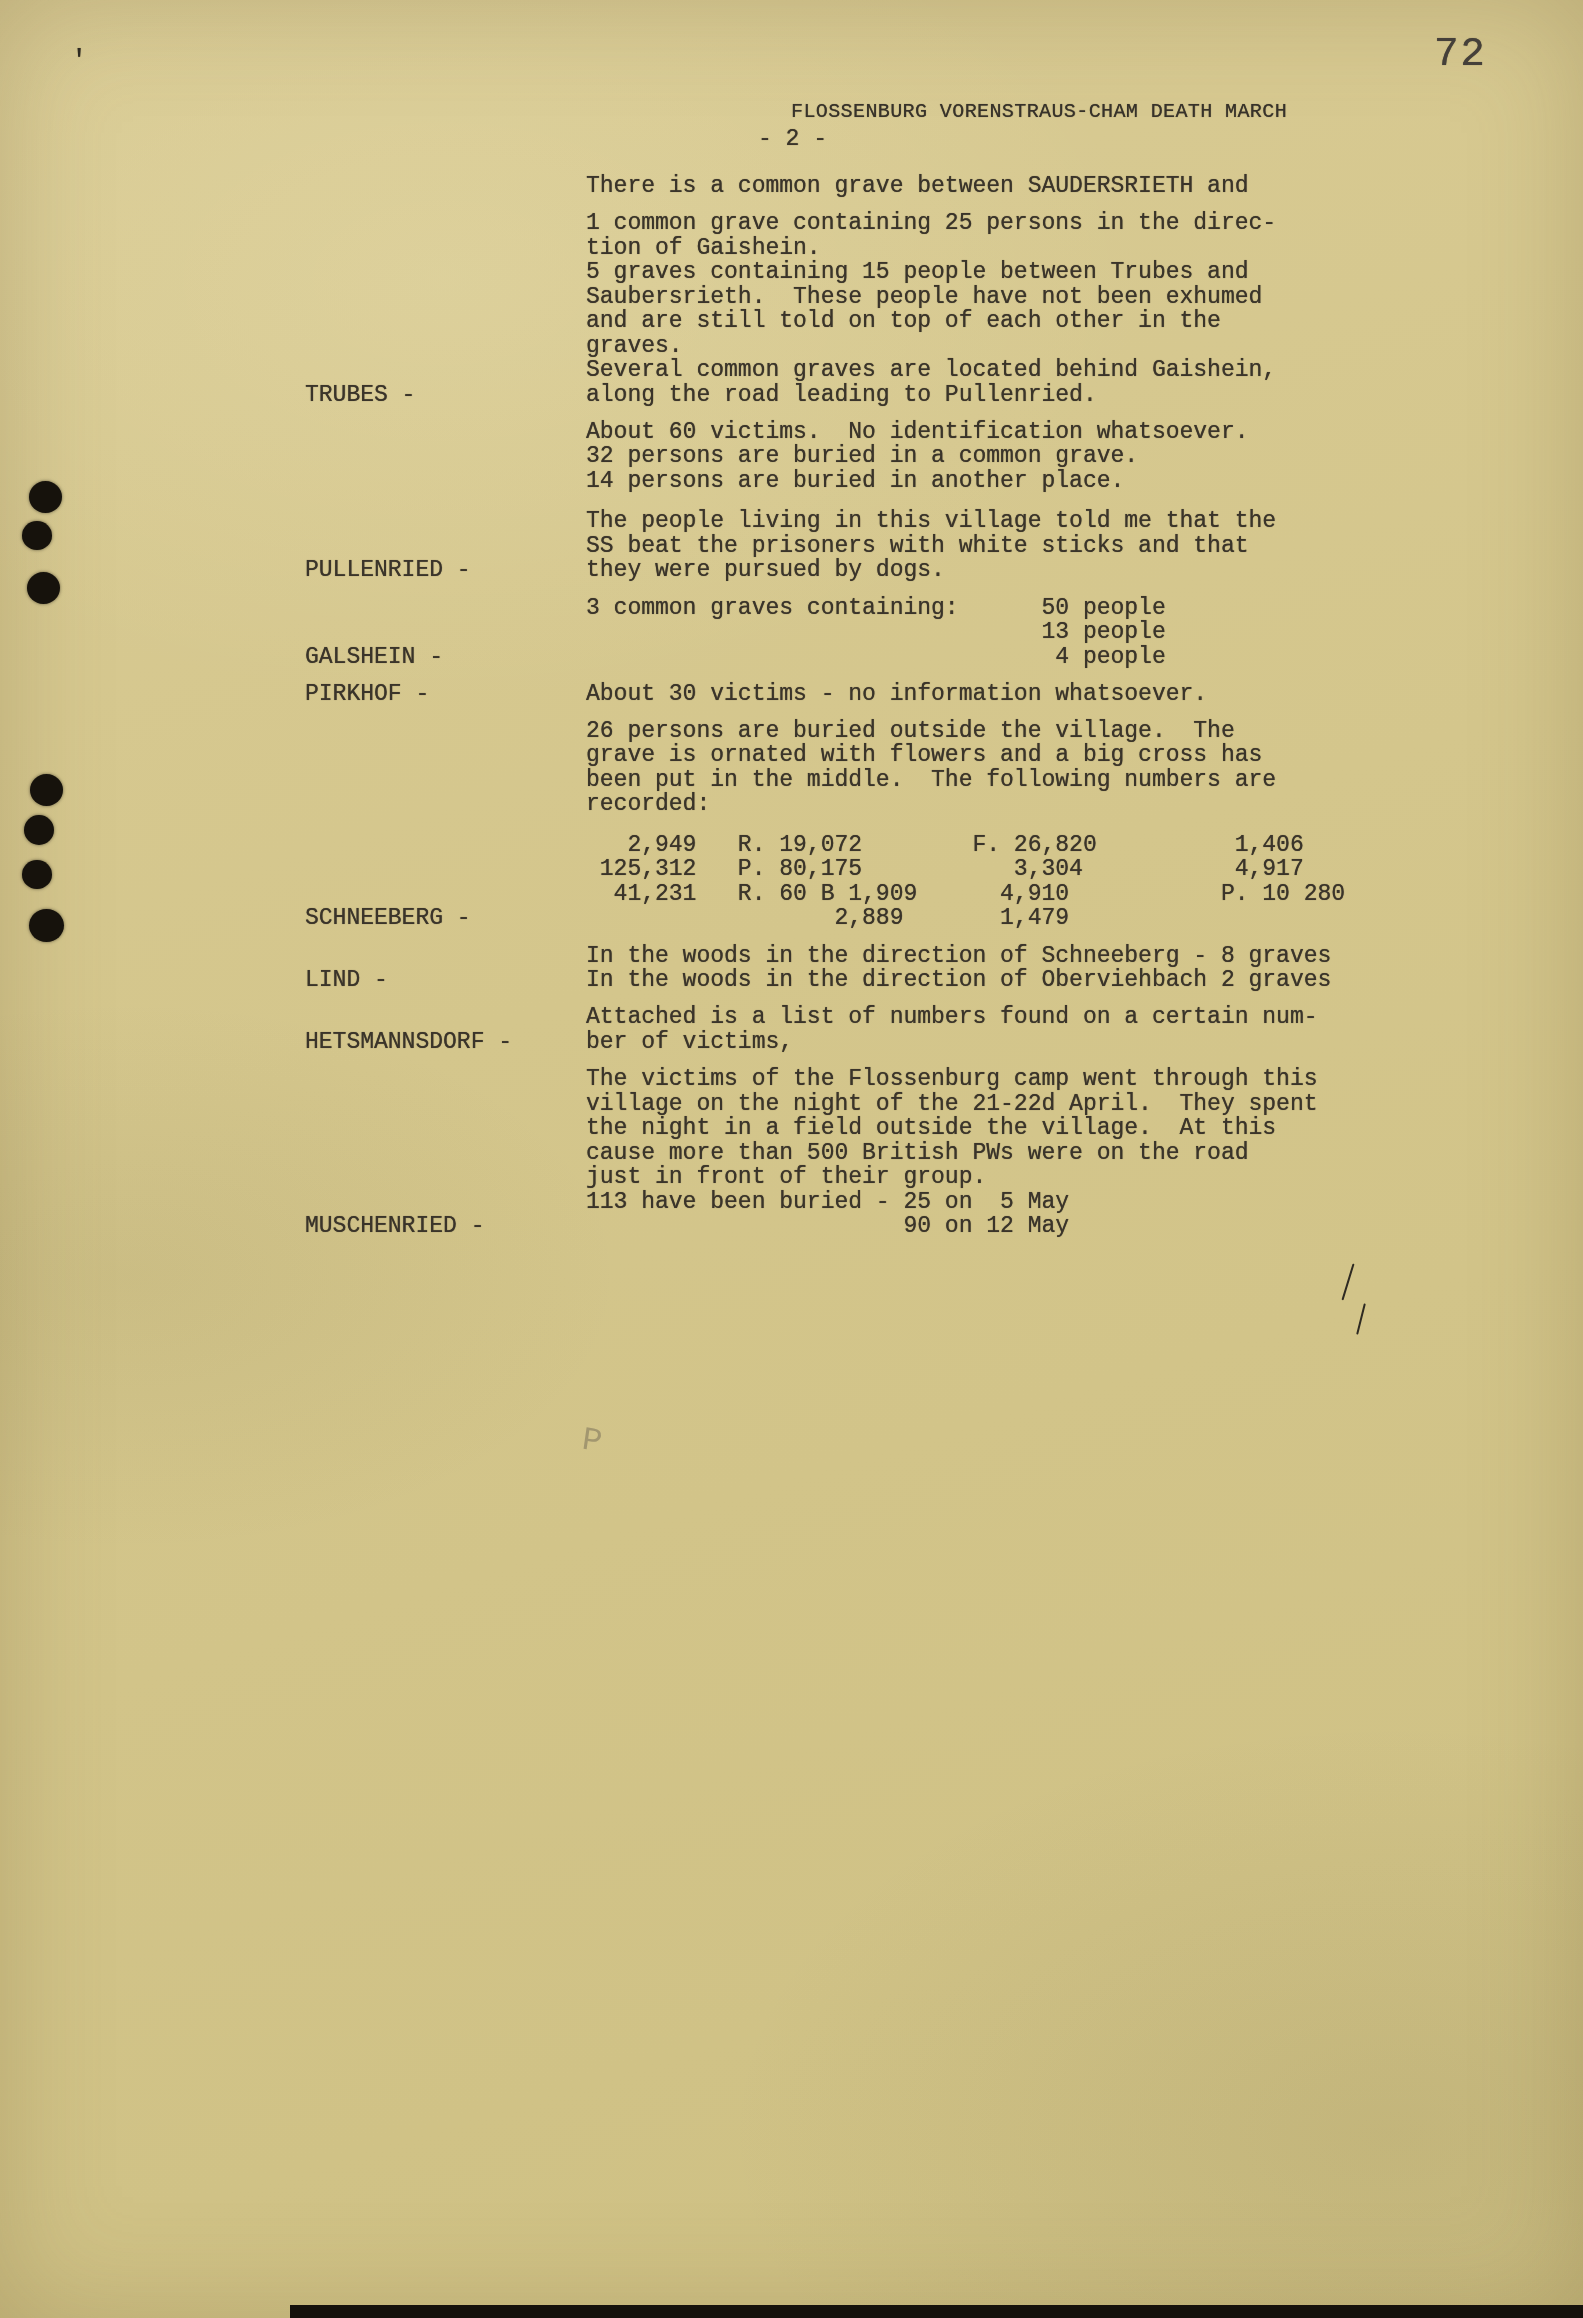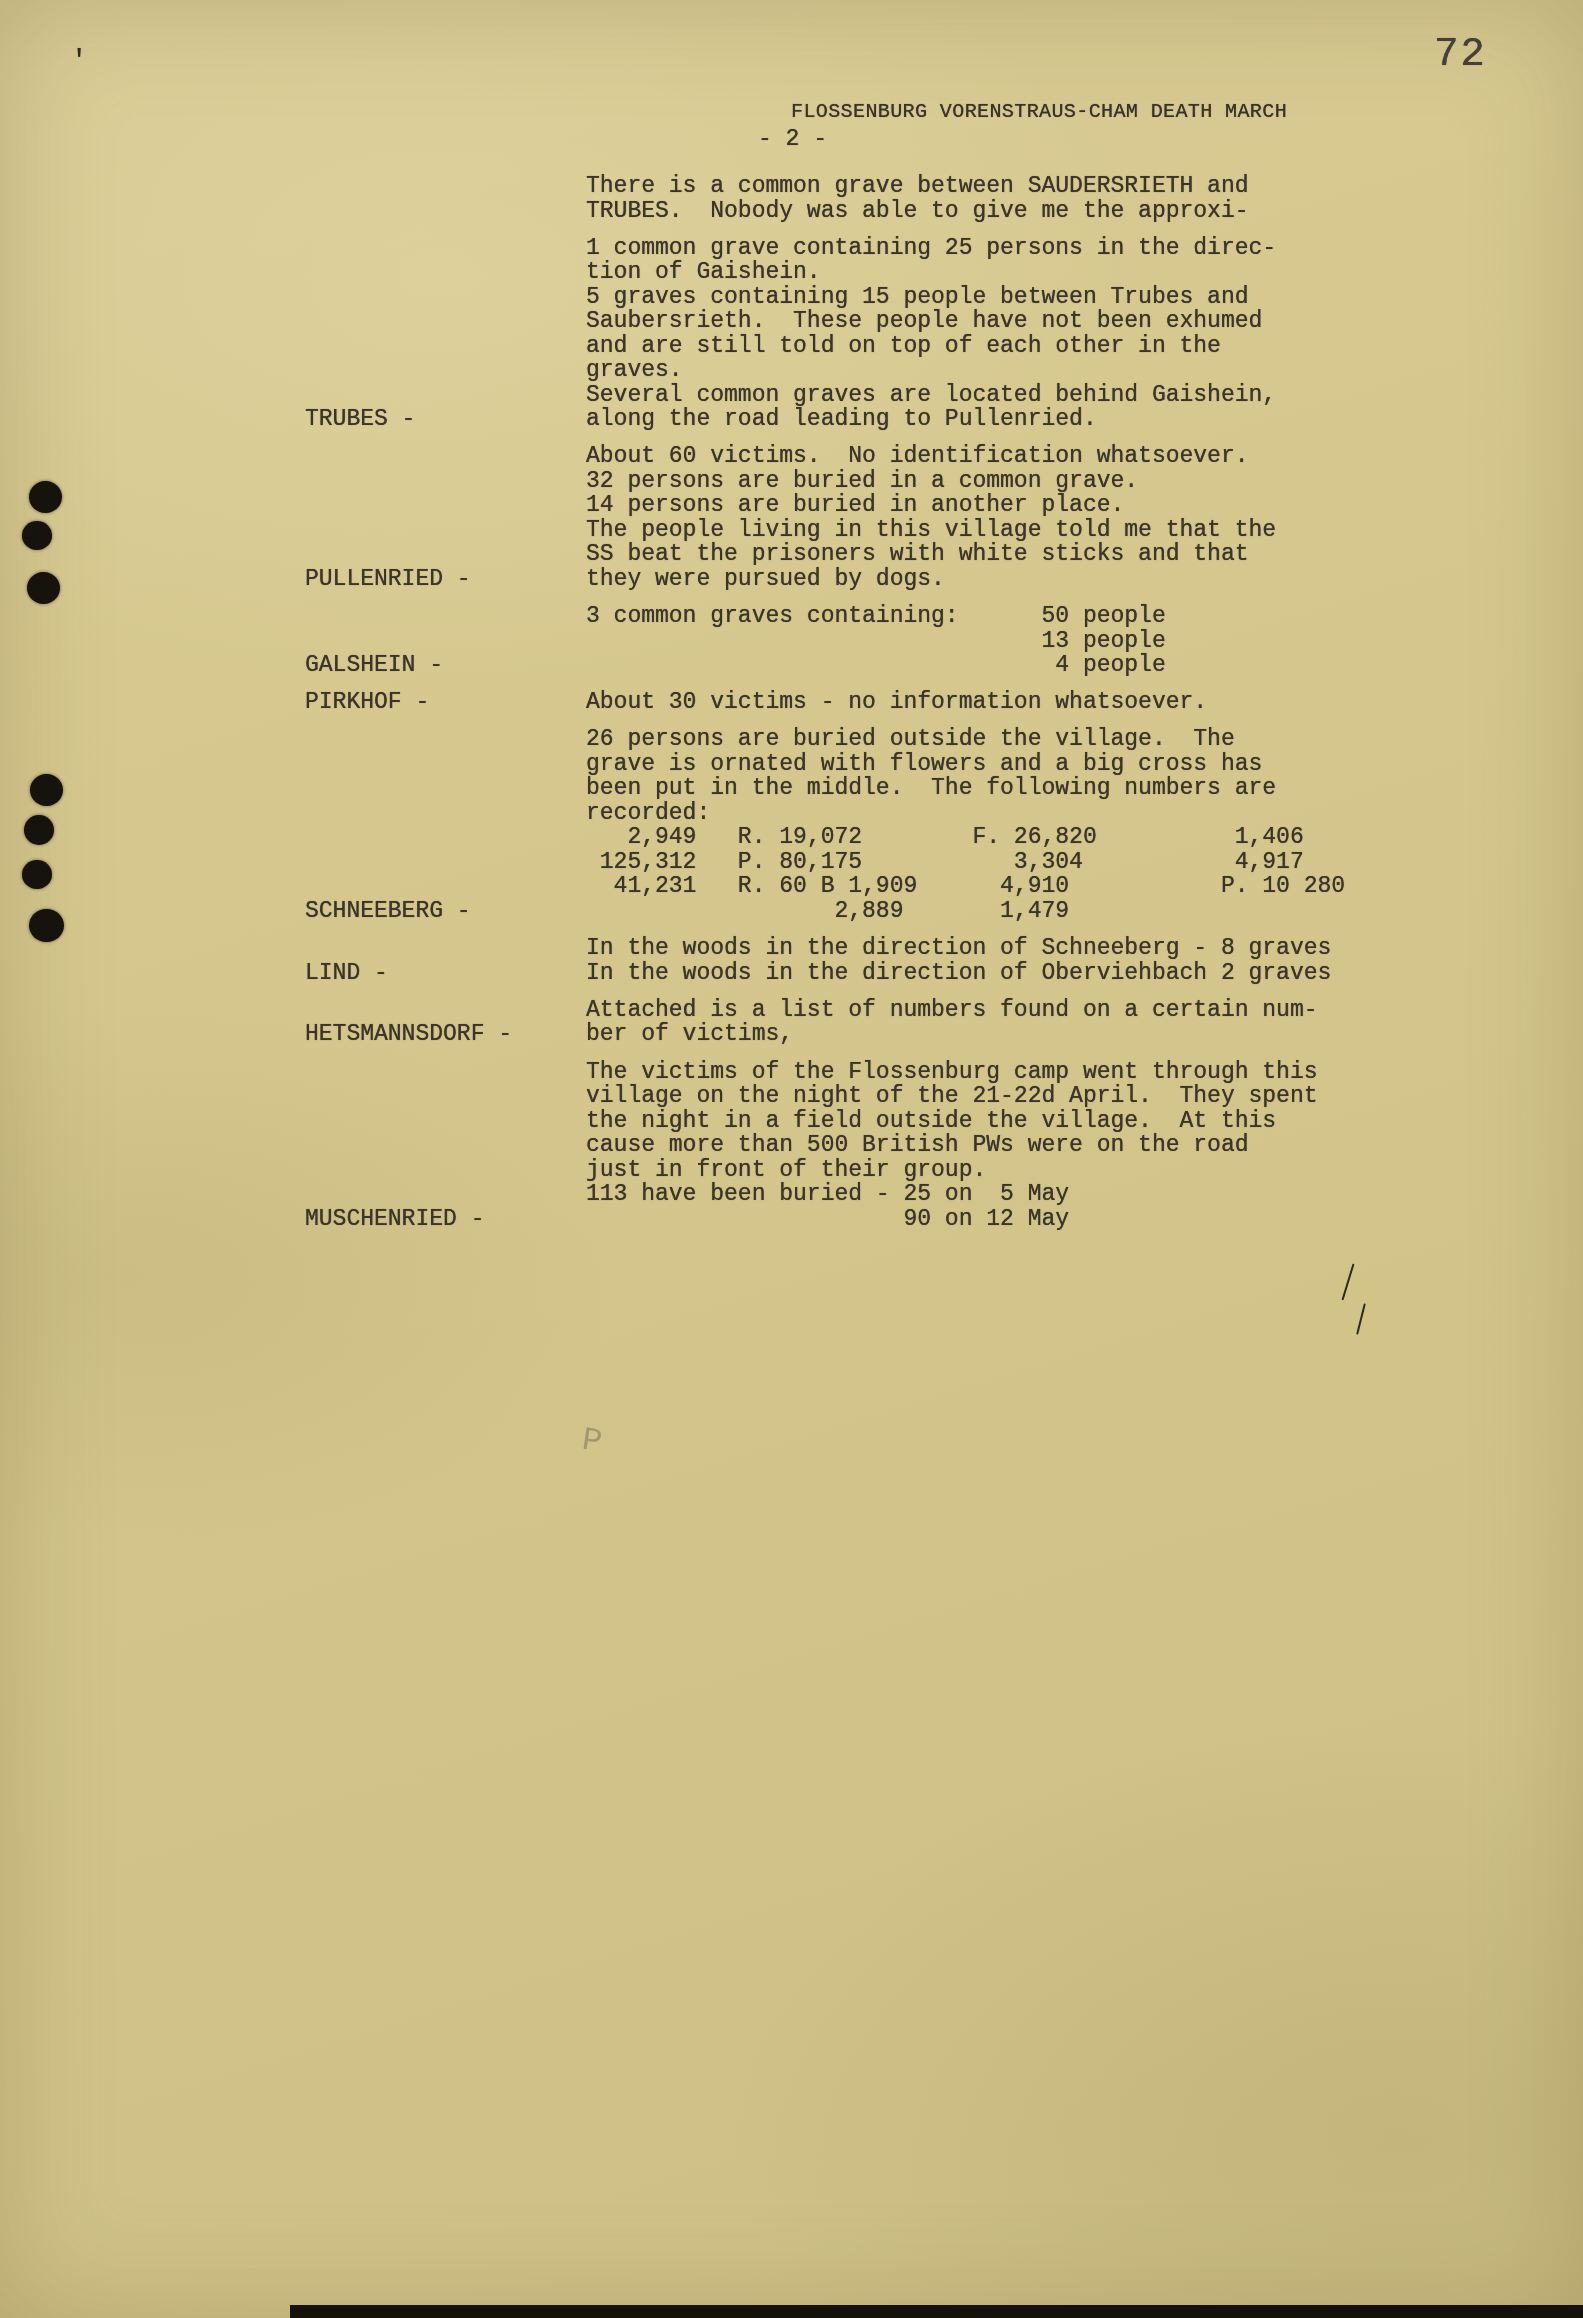--- a/index.html
+++ b/index.html
@@ -67,21 +67,21 @@
   .entry { display: flex; align-items: flex-end; }
   .entry + .entry { margin-top: 12.7px; }
   .entry-label {
     flex: 0 0 281px;
     width: 281px;
     font-size: 23px;
     line-height: 24.5px;
     white-space: pre;
   }
   .entry-body { flex: 1 1 auto; }
-  .para + .para { }
+  .para + .para { margin-top: 16px; }
   .line {
     font-size: 23px;
     line-height: 24.5px;
     white-space: pre;
   }
   .punch {
     position: absolute;
     background: var(--punch, #16120c);
     border-radius: 50%;
     box-shadow: 0 0 3.2px rgba(20, 16, 10, 0.6);
@@ -116,21 +116,20 @@
     <div class="doc-title typed">FLOSSENBURG VORENSTRAUS-CHAM DEATH MARCH</div>
     <div class="doc-sub typed">- 2 -</div>
   </div>
 
   <div class="content">
       <div class="entry">
         <div class="entry-label typed"></div>
         <div class="entry-body">
           <div class="para">
             <div class="line typed">There is a common grave between SAUDERSRIETH and</div>
-            <div class="line typed">TRUBES.  Nobody was able to give me the approxi-</div>
           </div>
         </div>
       </div>
       <div class="entry">
         <div class="entry-label typed">TRUBES -</div>
         <div class="entry-body">
           <div class="para">
             <div class="line typed">1 common grave containing 25 persons in the direc-</div>
             <div class="line typed">tion of Gaishein.</div>
             <div class="line typed">5 graves containing 15 people between Trubes and</div>

